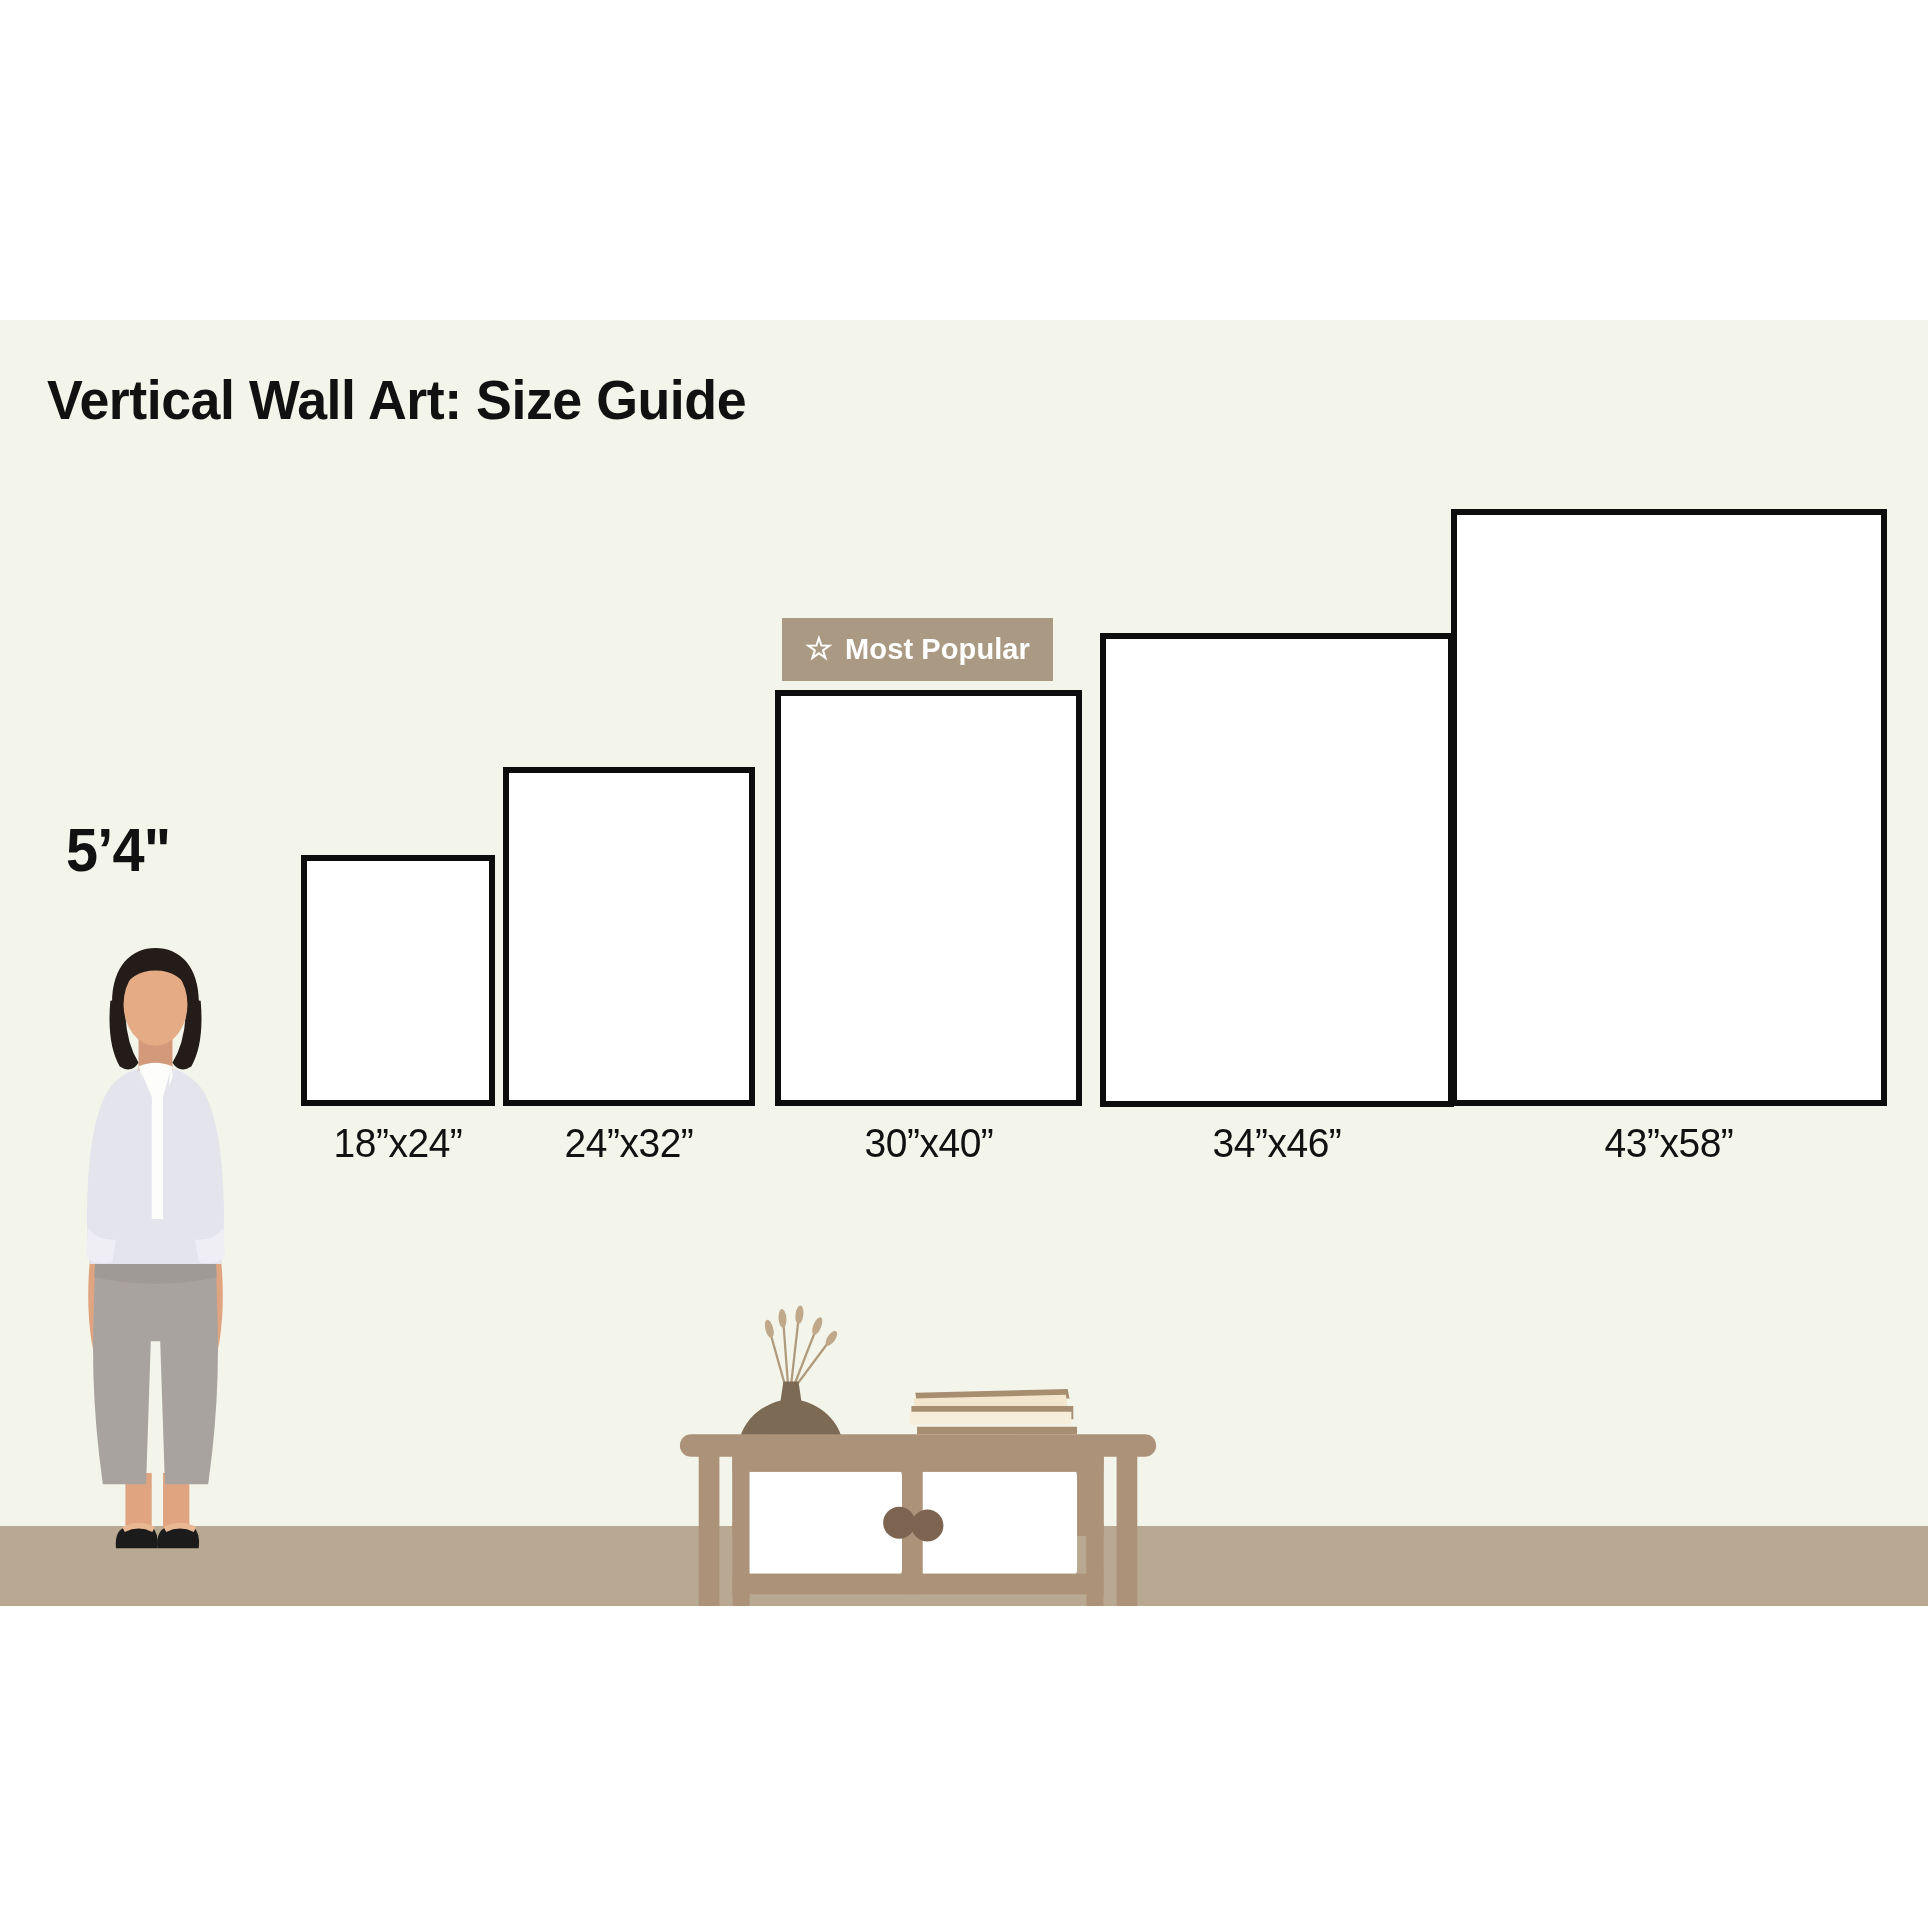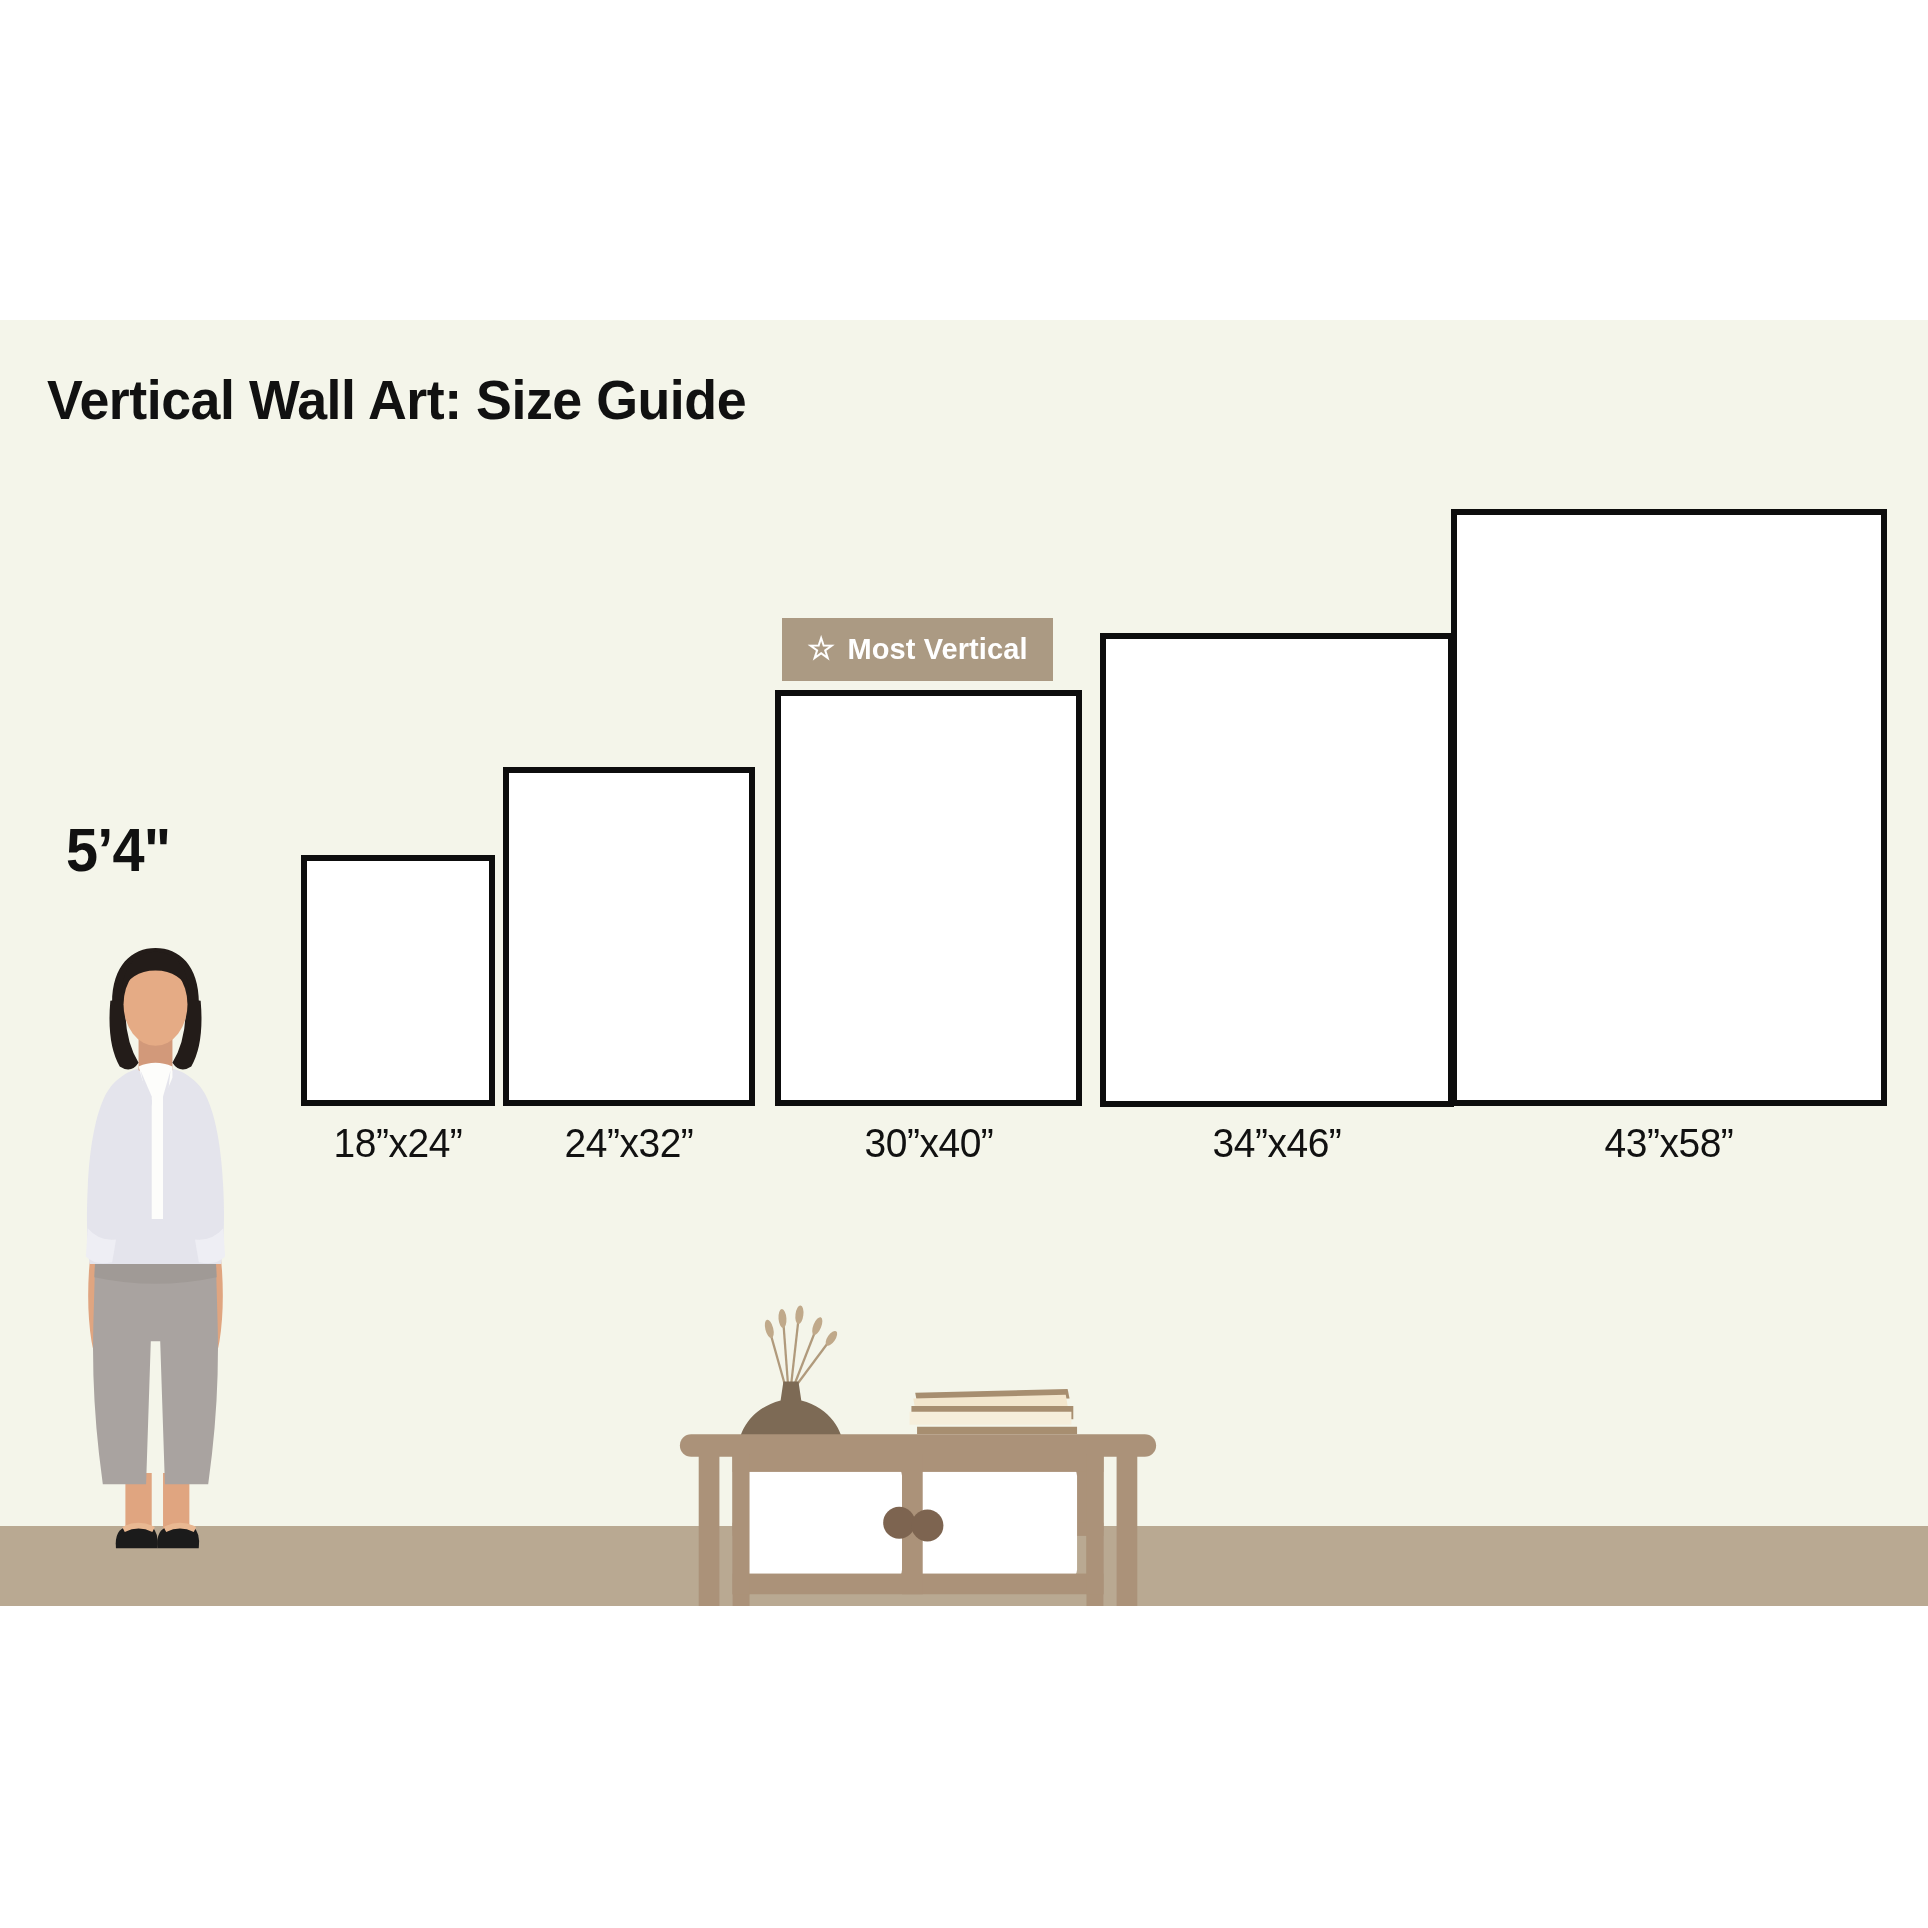--- a/index.html
+++ b/index.html
@@ -182,21 +182,21 @@
     </div>
 
     <div class="frame" style="left:301px;top:535px;width:194px;height:251px;"></div>
     <div class="frame-label" style="left:282px;top:800px;width:232px;">18”x24”</div>
 
     <div class="frame" style="left:503px;top:447px;width:252px;height:339px;"></div>
     <div class="frame-label" style="left:513px;top:800px;width:232px;">24”x32”</div>
 
     <div id="badge" style="left:782px;top:298px;width:271px;height:63px;">
       <span class="star">☆</span>
-      <span>Most Vertical</span>
+      <span>Most Popular</span>
     </div>
     <div class="frame" style="left:775px;top:370px;width:307px;height:416px;"></div>
     <div class="frame-label" style="left:813px;top:800px;width:232px;">30”x40”</div>
 
     <div class="frame" style="left:1100px;top:313px;width:354px;height:474px;"></div>
     <div class="frame-label" style="left:1161px;top:800px;width:232px;">34”x46”</div>
 
     <div class="frame" style="left:1451px;top:189px;width:436px;height:597px;"></div>
     <div class="frame-label" style="left:1553px;top:800px;width:232px;">43”x58”</div>
 

